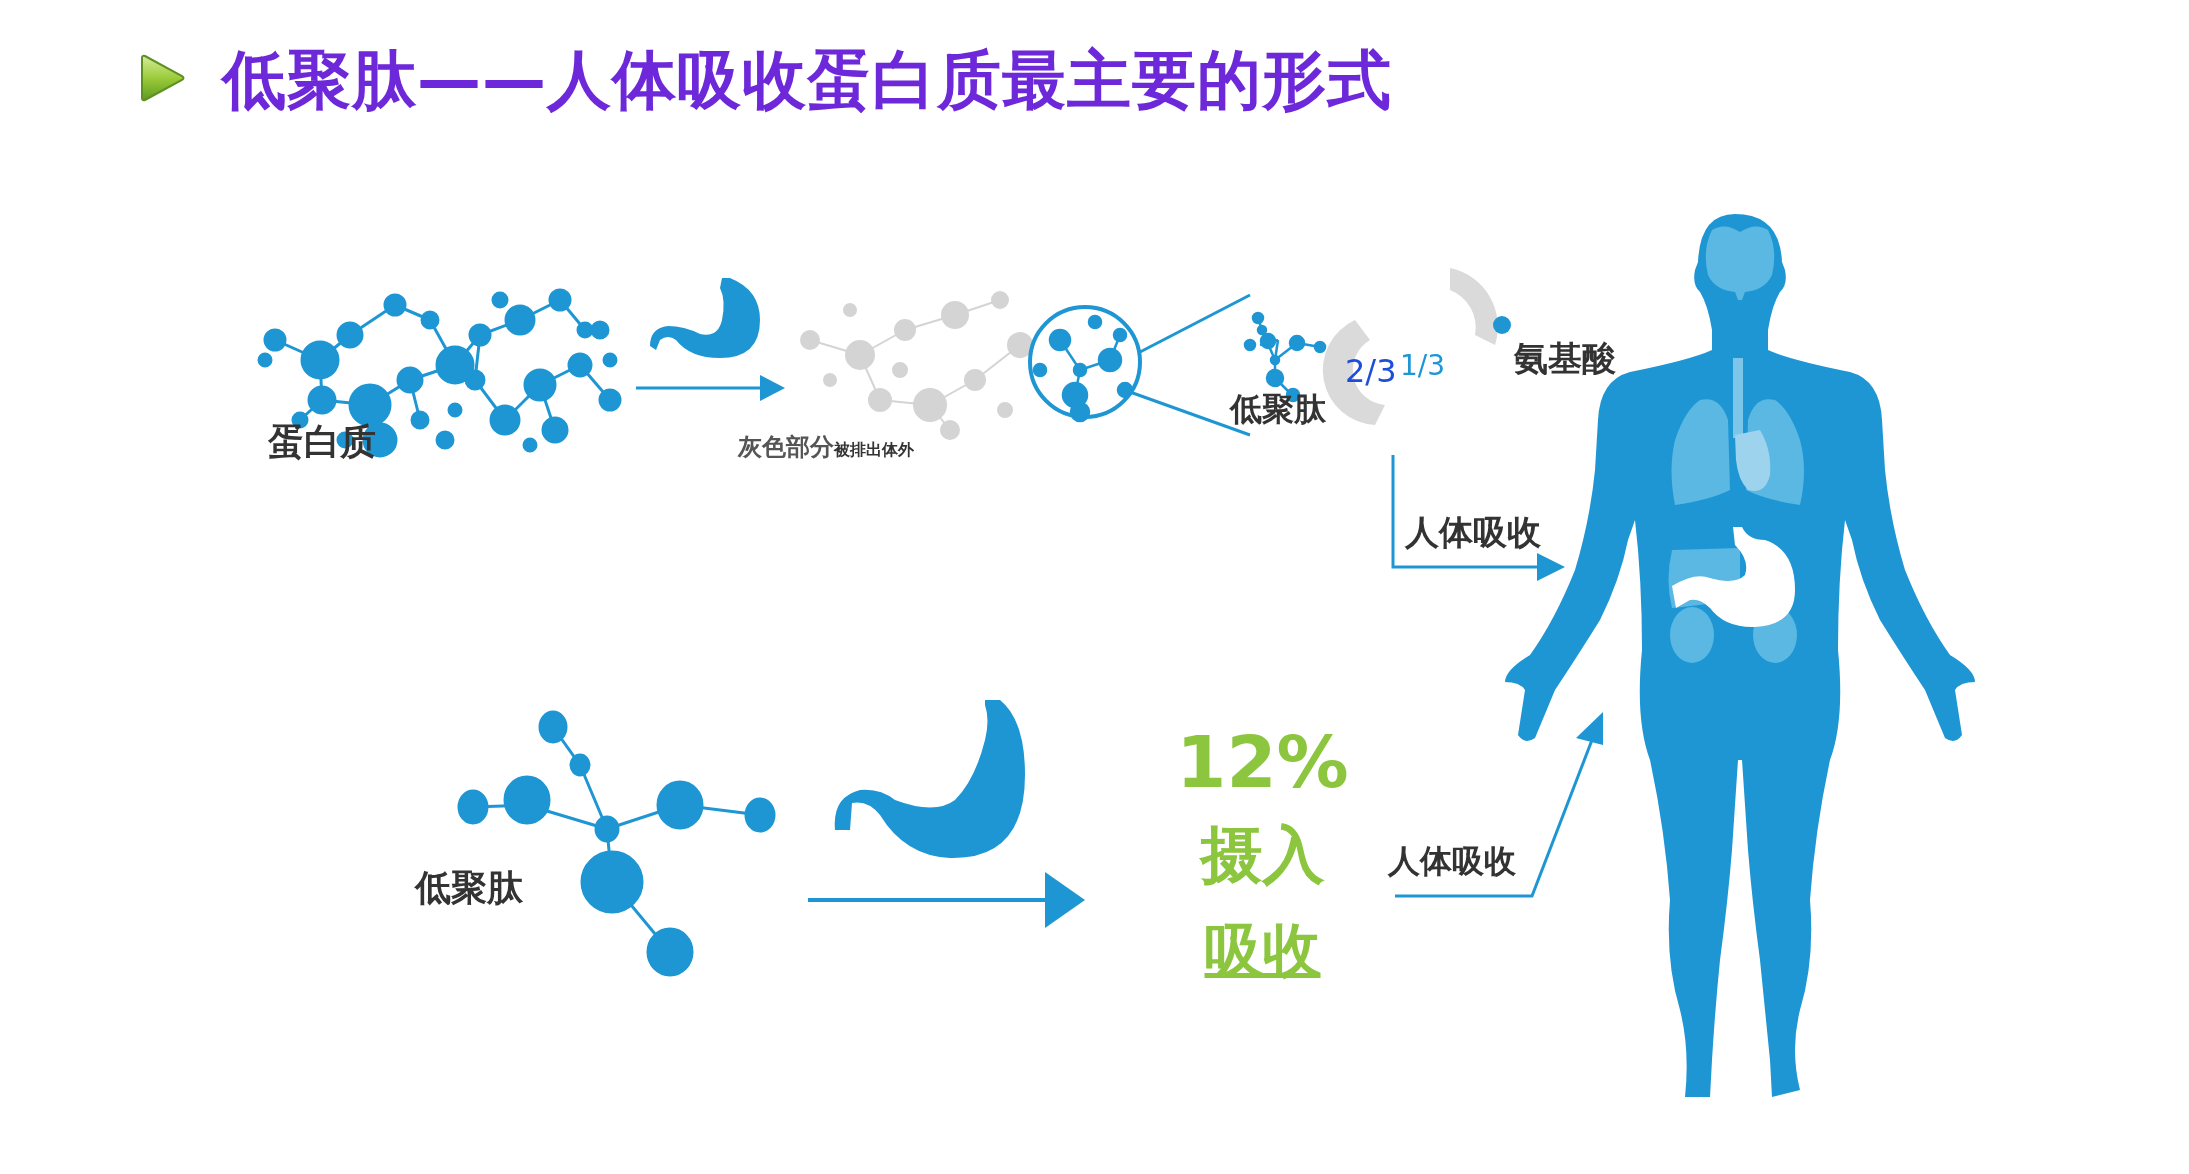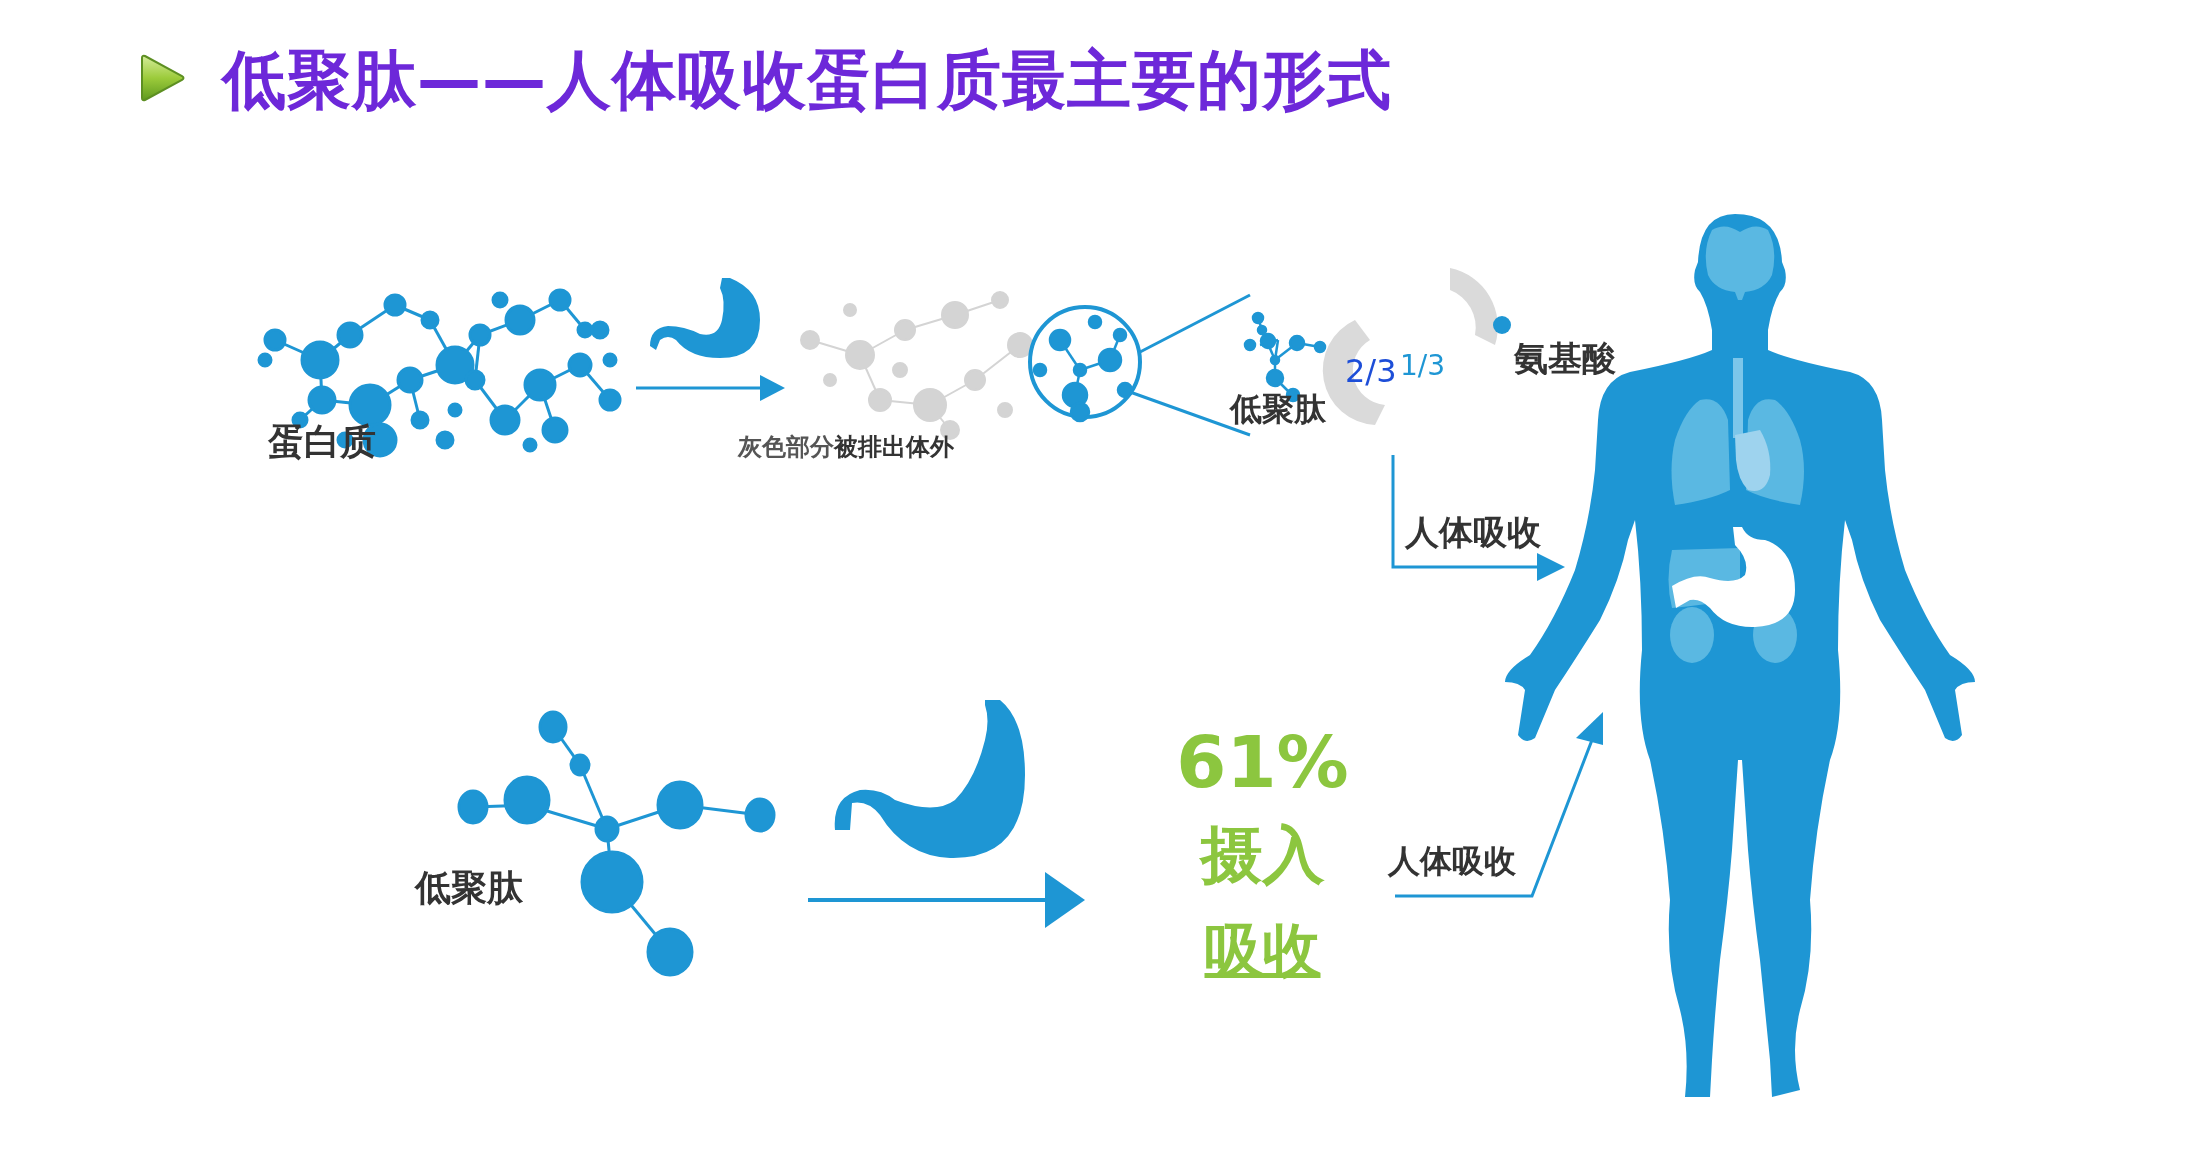--- a/index.html
+++ b/index.html
@@ -226,29 +226,29 @@
     <ellipse cx="1775" cy="635" rx="22" ry="28" fill="#5ab8e2"></ellipse>
 
     <path fill="#ffffff" d="M1733 527 L1742 527 Q1748 540 1765 540 Q1795 550 1795 590 Q1795 625 1755 627 Q1725 628 1710 608 Q1700 598 1690 600 L1676 608 L1672 586 Q1695 572 1710 578 Q1735 585 1745 575 Q1750 560 1735 545 Z"></path>
   </g>
 </svg>
 
 <div class="abs lbl" style="left:268px;top:418px;font-size:36px;">蛋白质</div>
 
 <div class="abs desc" style="left:738px;top:425px;">
   <div>
-    <span class="big gray">灰色部分</span><span style="font-size:24px">被排出体外</span>
+    <span class="big gray">灰色部分</span><span style="font-size:16px">被排出体外</span>
   </div>
 </div>
 
 <div class="abs lbl" style="left:1230px;top:388px;font-size:32px;">低聚肽</div>
 <div class="abs" style="left:1345px;top:352px;font-size:32px;color:#1d4ed8;white-space:nowrap;">2/3</div>
 <div class="abs" style="left:1400px;top:305px;font-size:28px;color:#1e96d4;white-space:nowrap;margin-top:44px;">1/3</div>
 <div class="abs lbl" style="left:1514px;top:310px;font-size:34px;margin-top:26px;">氨基酸</div>
 <div class="abs lbl" style="left:1405px;top:510px;font-size:34px;">人体吸收</div>
 
 <div class="abs lbl" style="left:415px;top:864px;font-size:36px;">低聚肽</div>
 
-<div class="abs green" style="left:1150px;top:720px;width:225px;font-size:72px;line-height:84px;">61%</div>
+<div class="abs green" style="left:1150px;top:720px;width:225px;font-size:72px;line-height:84px;">12%</div>
 <div class="abs green" style="left:1150px;top:790px;width:225px;font-size:62px;line-height:90px;margin-top:20px;">摄入</div>
 <div class="abs green" style="left:1150px;top:905px;width:225px;font-size:58px;line-height:90px;text-decoration:underline;">吸收</div>
 
 <div class="abs lbl" style="left:1388px;top:840px;font-size:32px;">人体吸收</div>
 
 </body></html>

